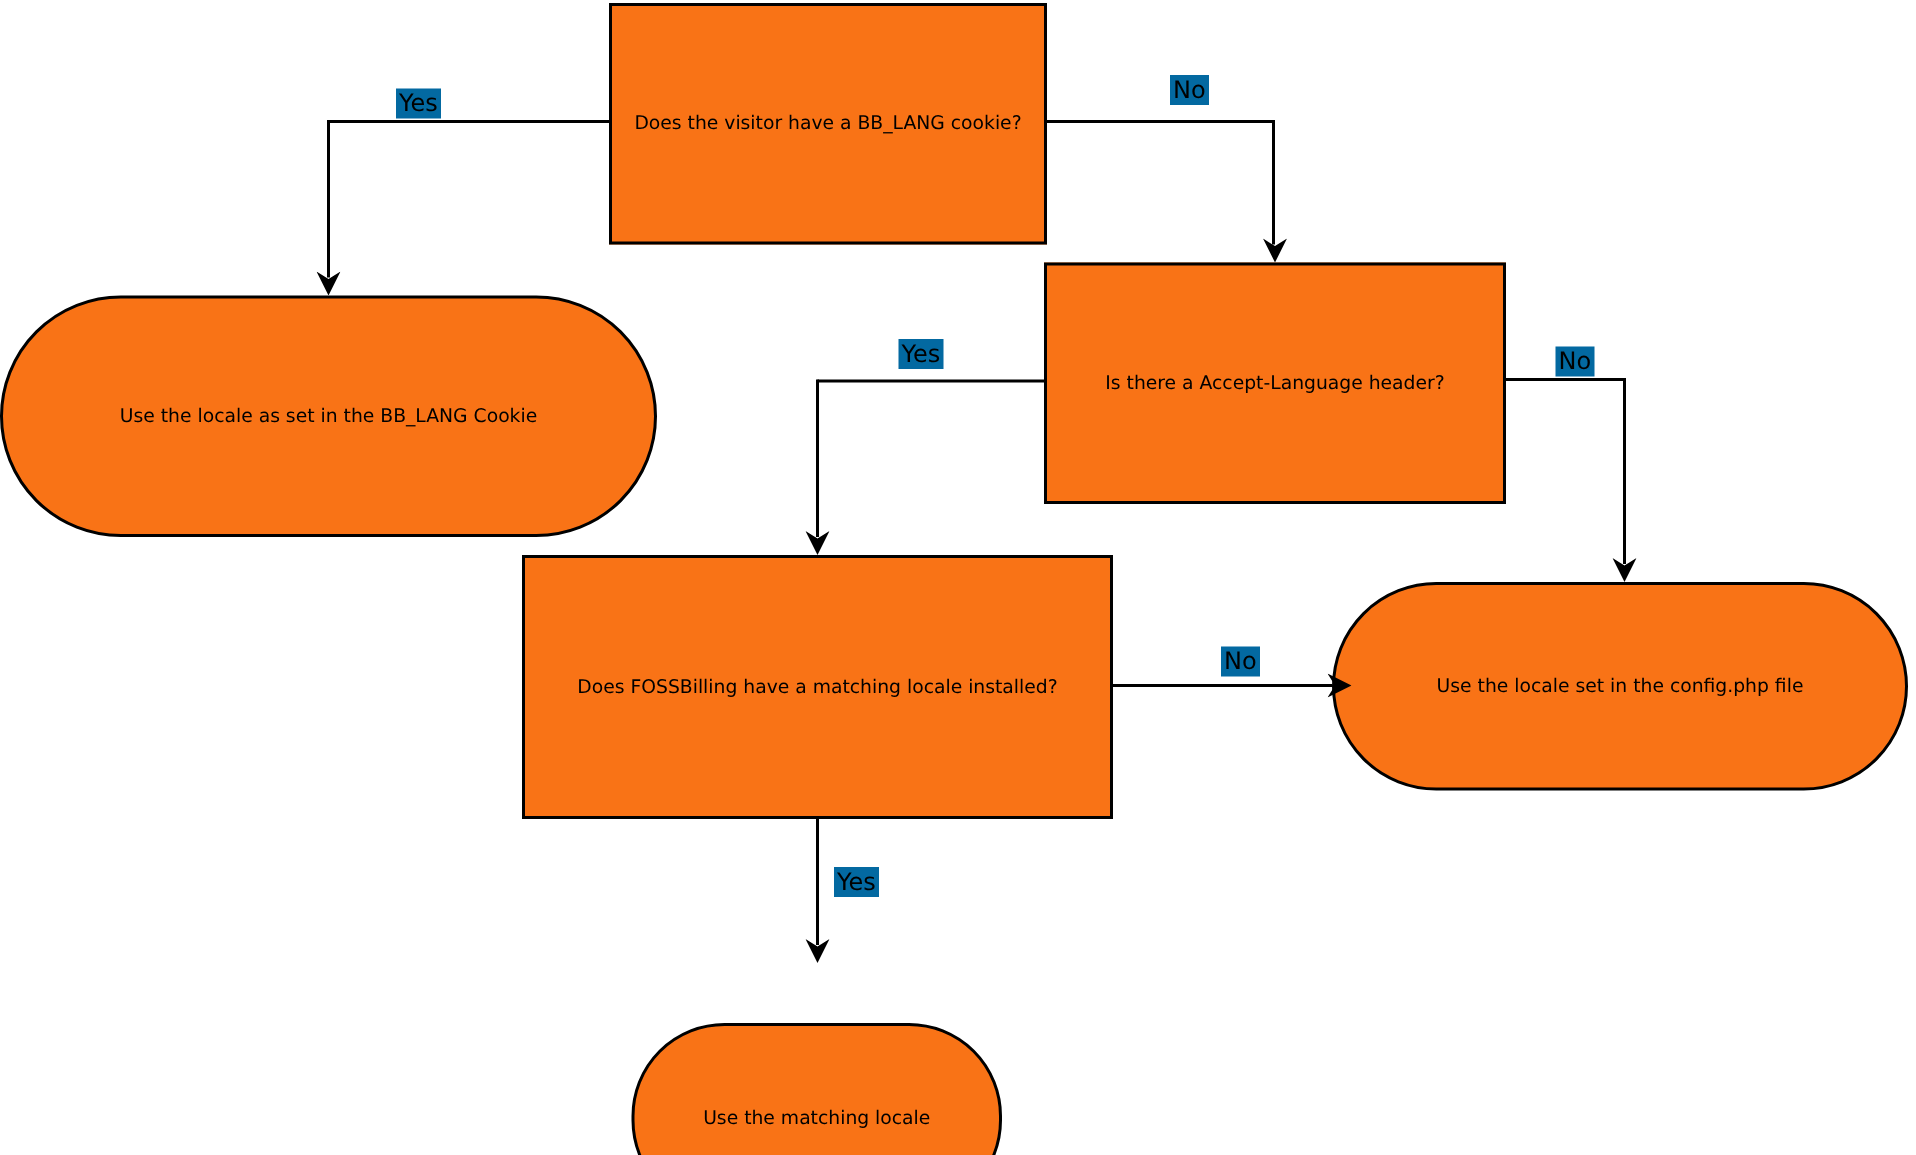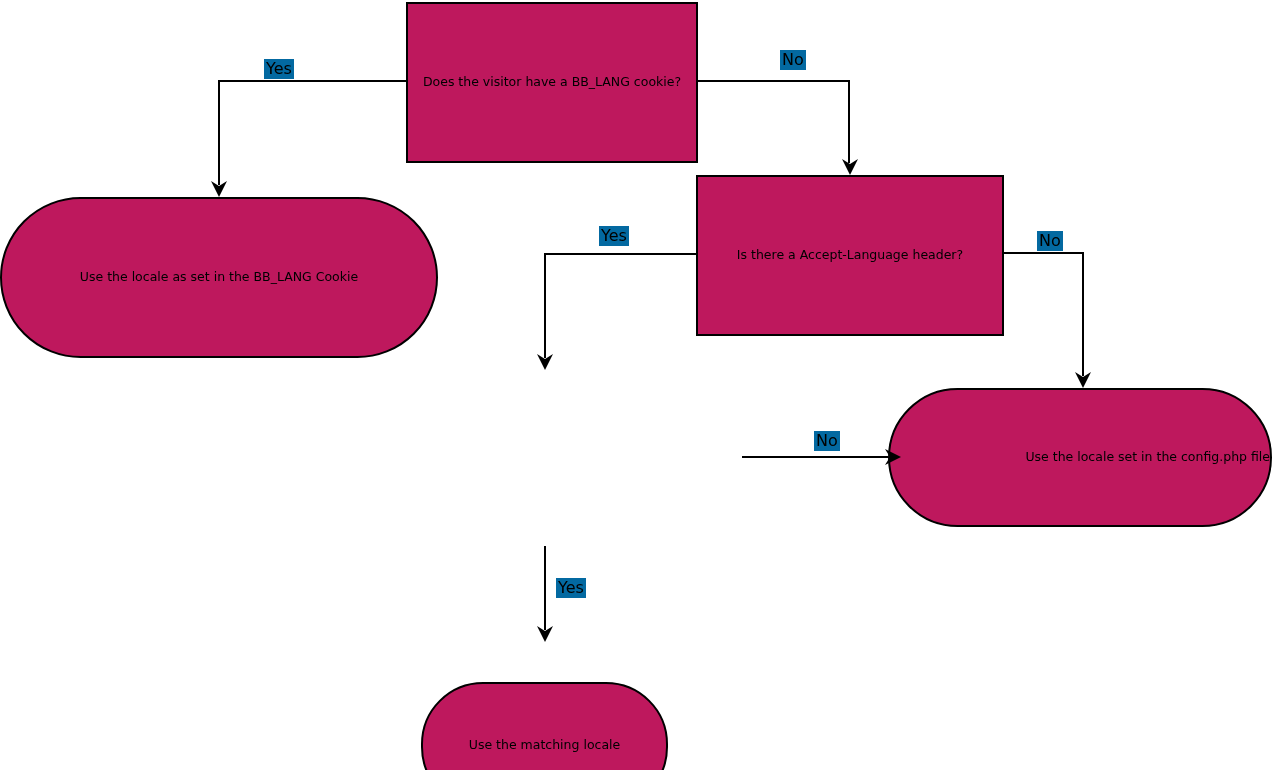--- a/index.html
+++ b/index.html
@@ -12,27 +12,27 @@
     background: #ffffff;
     overflow: hidden;
   }
   .node {
     position: absolute;
     display: flex;
     align-items: center;
     justify-content: center;
     text-align: center;
     border: 2px solid #000000;
-    background: #be185d;
+    background: #f97316;
     font-size: 12.5px;
     line-height: 1.3;
     white-space: nowrap;
   }
   .stadium-lg { border-radius: 80.5px; }
-  .stadium-md { border-radius: 69.5px; justify-content: flex-end; }
+  .stadium-md { border-radius: 69.5px; }
   .stadium-sm { border-radius: 62px; }
   .line { position: absolute; background: #000000; }
   .edge-label {
     position: absolute;
     font-size: 16px;
     line-height: 20px;
     background: #0369a1;
     padding: 0 2px;
   }
   .arrow { position: absolute; width: 16px; height: 16px; }
@@ -83,20 +83,23 @@
   </div>
 
   <div class="node" id="n-q-header">
     <span>Is there a Accept-Language header?</span>
   </div>
 
   <div class="node stadium-lg" id="n-end-cookie">
     <span>Use the locale as set in the BB_LANG Cookie</span>
   </div>
 
+  <div class="node" id="n-q-locale">
+    <span>Does FOSSBilling have a matching locale installed?</span>
+  </div>
 
   <div class="node stadium-md" id="n-end-config">
     <span>Use the locale set in the config.php file</span>
   </div>
 
   <div class="node stadium-sm" id="n-end-match">
     <span>Use the matching locale</span>
   </div>
 
   <div class="line" id="e1-h"></div>

